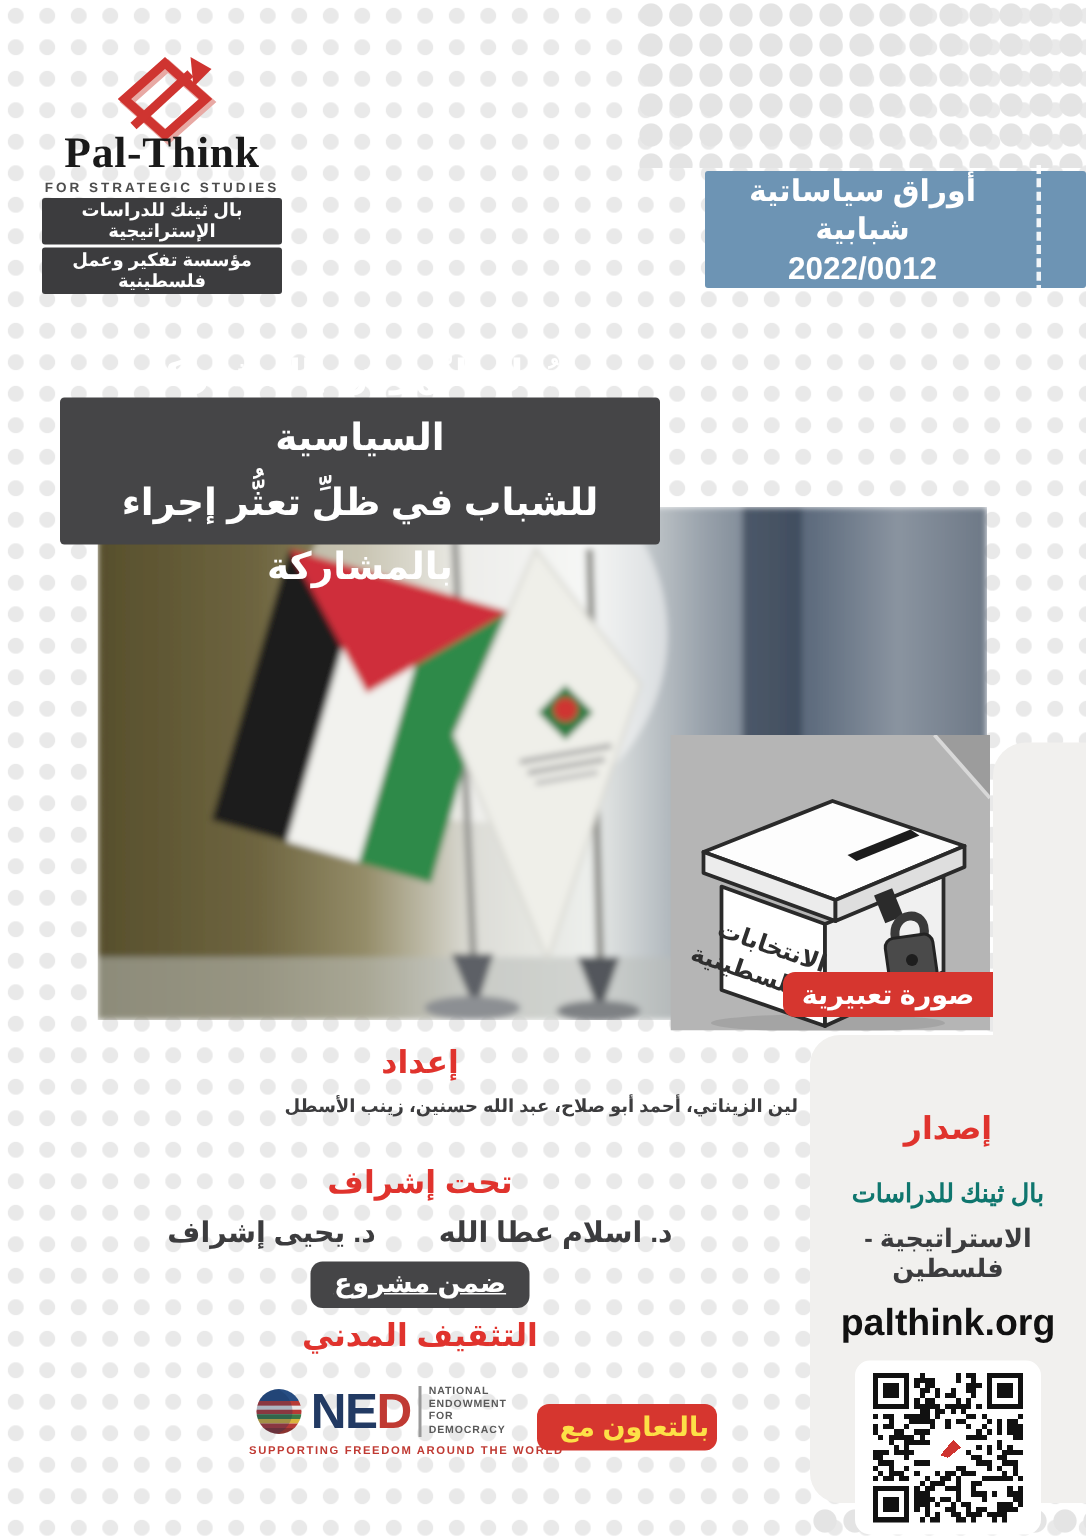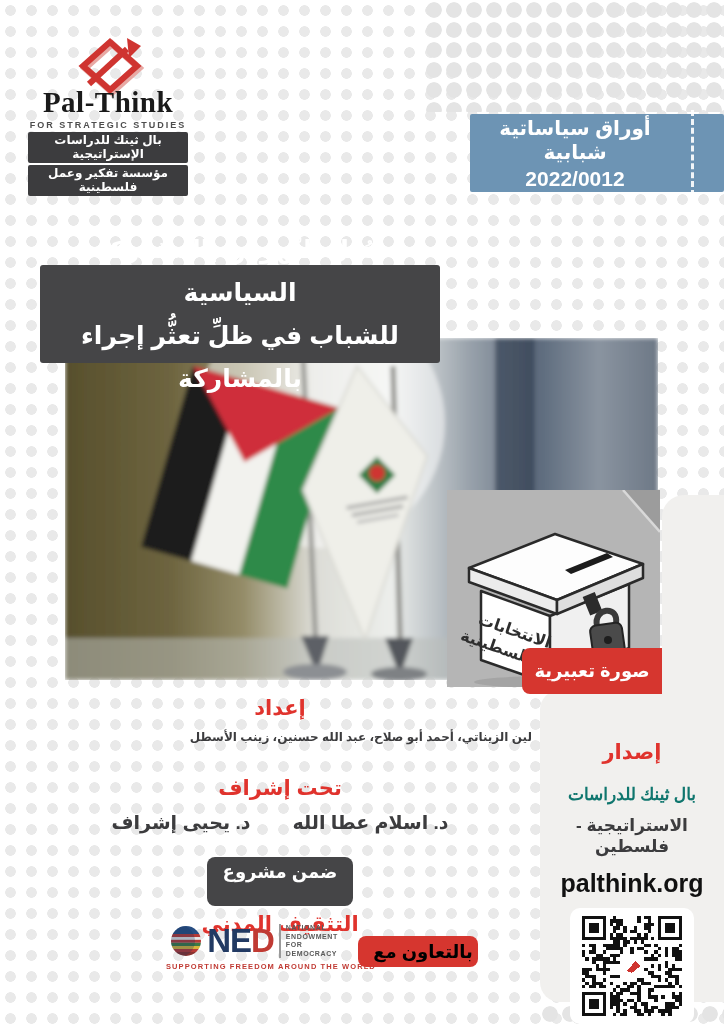--- a/index.html
+++ b/index.html
@@ -52,48 +52,48 @@
   }
   .sidebar .pub-head{ color:#e0332d; font-size:21px; font-weight:700; margin-bottom:20px; }
   .sidebar .pub-l1{ color:#0f766e; font-size:17px; font-weight:700; margin-bottom:10px;font-family:Liberation Serif, serif; }
   .sidebar .pub-l2{ color:#3c3c3e; font-size:17px; font-weight:700; margin-bottom:12px; }
   .sidebar .pub-web{ color:#111; font-size:25px; font-weight:700; direction:ltr; margin-bottom:10px; }
   .qr-card{ width:124px; height:116px; background:#fff; border-radius:10px; margin:0 auto; display:flex; align-items:center; justify-content:center; }
 
   
   .illus{ position:absolute; left:447px; top:490px; width:213px; height:197px; z-index:4; }
   .caption-badge{
-    position:absolute; left:522px; top:648px; width:140px; height:46px; background:#d6362f;
+    position:absolute; left:522px; top:648px; width:140px; height:30px; background:#d6362f;
     border-radius:8px 0 0 8px; z-index:5; color:#fff; font-size:18px; font-weight:700;
     display:flex; align-items:center; justify-content:center; direction:rtl;
   }
 
   
   .credits{ position:absolute; left:28px; top:690px; width:504px; text-align:center; direction:rtl; z-index:2; padding-top:6px; }
   .red-head{ color:#e0332d; font-size:21px; font-weight:700; height:26px; }
   .names{ color:#3c3c3e; font-size:12px; font-weight:700; margin-top:8px; height:26px;text-align:right; }
   .sup-head{ margin-top:20px; }
   .supervisors{ display:flex; justify-content:center; gap:42px; margin-top:9px; height:26px; color:#3c3c3e; font-size:19px; font-weight:700; }
   .project-badge{
     display:inline-block; background:#454547; color:#fff; font-size:18px; font-weight:700;
-    border-radius:8px; padding:4px 16px 23px; margin-top:20px;
+    border-radius:8px; padding:4px 16px 6px; margin-top:4px;text-decoration:underline;
   }
   .project-name{ color:#e0332d; font-size:21px; font-weight:700; margin-top:6px; }
 
   
   .ned{ position:absolute; left:166px; top:924px; width:176px; z-index:2; text-align:center; }
   .ned-row{ display:flex; justify-content:center; gap:5px; }
   .ned-acronym{ font-size:33px; font-weight:700; letter-spacing:-1px; color:#223a63; line-height:33px; }
   .ned-acronym .d{ color:#c03a33; }
   .ned-div{ width:2px; height:34px; background:#9a9a9a; }
   .ned-name{ text-align:left; color:#5a5a5a; font-size:7px; font-weight:700; letter-spacing:.6px; line-height:8.5px; }
   .ned-tag{ color:#c03a33; font-size:7.5px; font-weight:700; letter-spacing:1.1px; margin-top:4px; white-space:nowrap; }
   .coop-badge{
     position:absolute; left:358px; top:936px; width:120px; height:31px; background:#d6362f; border-radius:8px;
-    color:#000000; font-size:18px; font-weight:700; display:flex; align-items:center; justify-content:center;
+    color:#fde047; font-size:18px; font-weight:700; display:flex; align-items:center; justify-content:center;
     direction:rtl; z-index:2;padding-left:10px;
   }
 
   
   .footer-bar{ position:absolute; left:0; top:987px; width:540px; height:34px; background:#55555a; z-index:2; }
   .footer-bar span{
     position:absolute; left:0; width:420px; top:0; height:34px; line-height:34px; text-align:center;
     color:#fff; font-size:17px; font-weight:700; direction:rtl; display:block;
   }
 </style>

